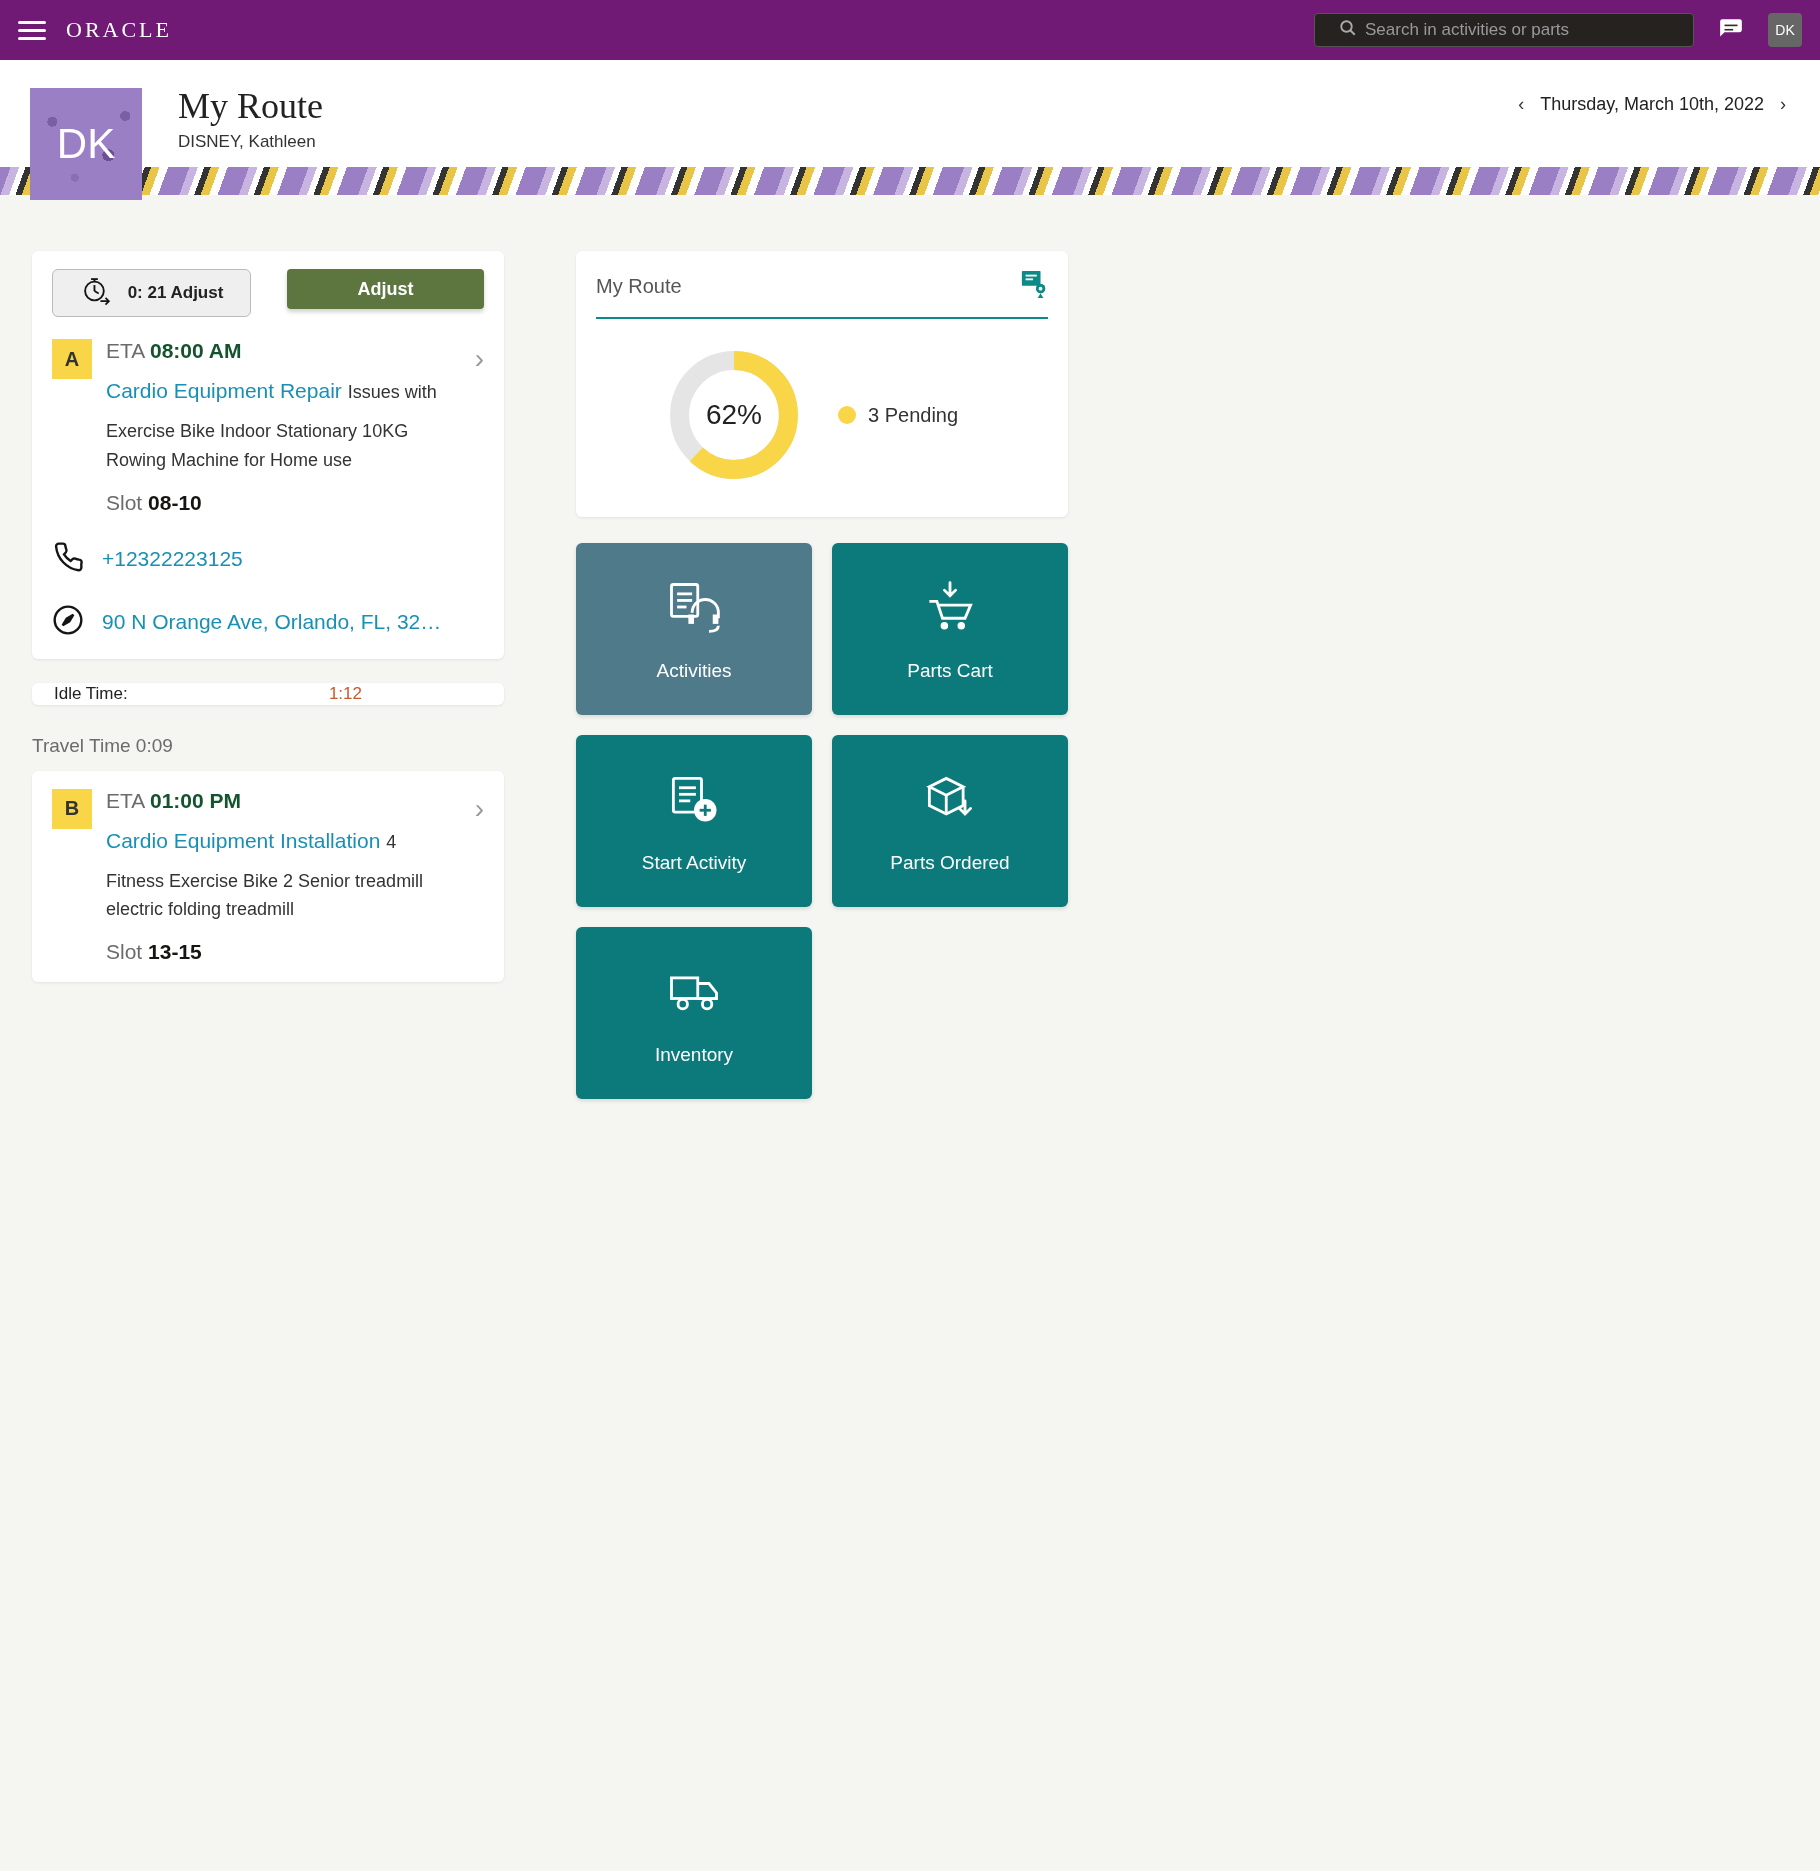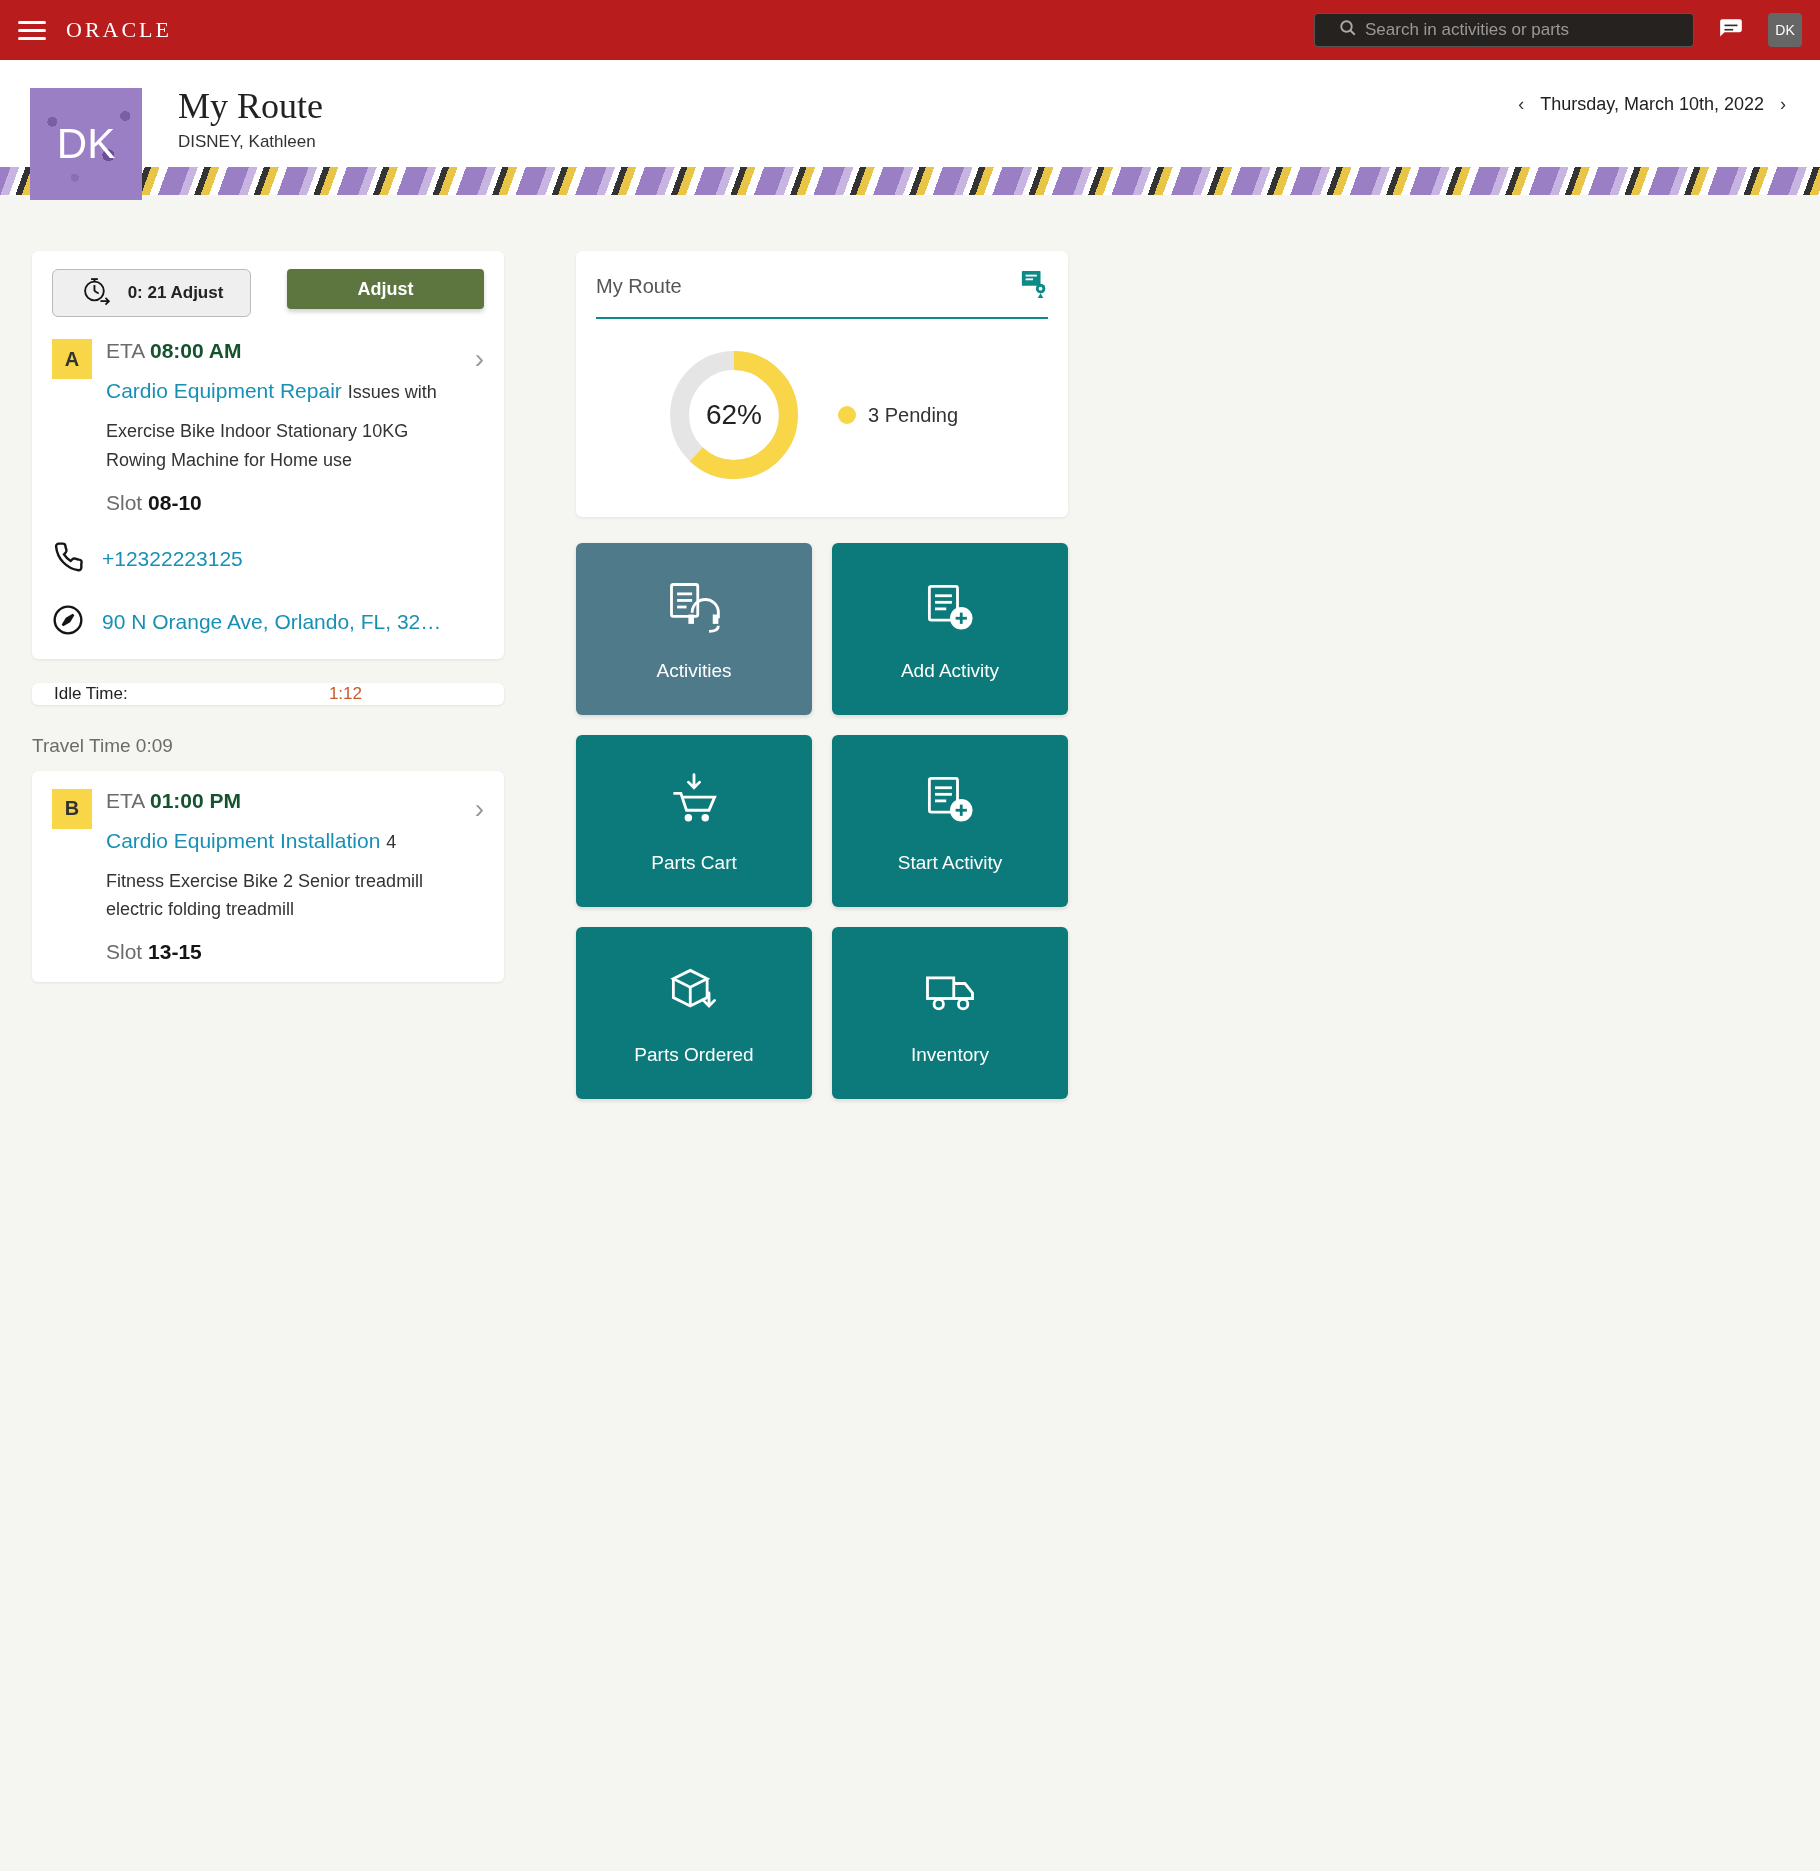--- a/index.html
+++ b/index.html
@@ -1,19 +1,19 @@
 <!DOCTYPE html>
 <html><head>
 <meta charset="utf-8">
 <style>
 * { box-sizing: border-box; margin: 0; padding: 0; }
 body { font-family: -apple-system, BlinkMacSystemFont, 'Segoe UI', Arial, sans-serif; background: #f5f5f1; color: #222; }
 
 
-.topbar { background: #b91c1c; height: 60px; display: flex; align-items: center; padding: 0 18px; gap: 20px; }
+.topbar { background: #701a75; height: 60px; display: flex; align-items: center; padding: 0 18px; gap: 20px; }
 .hamburger { width: 28px; height: 28px; display: flex; flex-direction: column; justify-content: center; gap: 5px; cursor: pointer; }
 .hamburger span { display: block; height: 3px; background: #fff; border-radius: 2px; }
 .oracle-logo { color: #fff; font-family: Georgia, 'Times New Roman', serif; font-weight: 400; letter-spacing: 3px; font-size: 22px; }
 .spacer { flex: 1; }
 .search-box { display: flex; align-items: center; background: #262220; border: 1px solid #555; border-radius: 4px; height: 34px; width: 380px; padding: 0 24px; gap: 8px; }
 .search-box input { background: transparent; border: none; outline: none; color: #bbb; font-size: 17px; flex: 1; }
 .search-box input::placeholder { color: #999; }
 .search-ic svg { width: 18px; height: 18px; }
 .chat-btn { width: 34px; height: 34px; display: flex; align-items: center; justify-content: center; cursor: pointer; }
 .avatar-top { width: 34px; height: 34px; background: #666; color: #fff; font-size: 14px; display: flex; align-items: center; justify-content: center; border-radius: 4px; cursor: pointer; }
@@ -268,54 +268,40 @@
               <rect x="26" y="40" width="6" height="10" fill="#fff" stroke="none"></rect>
               <rect x="52" y="40" width="6" height="10" fill="#fff" stroke="none"></rect>
               <path d="M58 52 q0 6 -10 6"></path>
           </svg>
         </span>
         <span>Activities</span>
       </div>
       <div class="tile teal">
         <span>
           <svg viewBox="0 0 64 64" fill="none" stroke="#fff" stroke-width="3">
+            <path d="M32 6 v14 M26 14 l6 6 6-6" stroke-linecap="round"></path>
+            <path d="M10 26 h8 l6 18 h24 l6-14 h-34"></path>
+            <circle cx="26" cy="52" r="4" fill="#fff" stroke="none"></circle>
+              <circle cx="44" cy="52" r="4" fill="#fff" stroke="none"></circle>
+          </svg>
+        </span>
+        <span>Parts Cart</span>
+      </div>
+      <div class="tile teal">
+        <span>
+          <svg viewBox="0 0 64 64" fill="none" stroke="#fff" stroke-width="3">
             <rect x="10" y="10" width="30" height="36" rx="2"></rect>
               <line x1="16" y1="20" x2="34" y2="20"></line>
               <line x1="16" y1="27" x2="34" y2="27"></line>
               <line x1="16" y1="34" x2="28" y2="34"></line>
             <circle cx="44" cy="44" r="12" fill="#fff" stroke="none"></circle>
               <line x1="44" y1="38" x2="44" y2="50" stroke="#0c7a7a" stroke-width="3"></line>
               <line x1="38" y1="44" x2="50" y2="44" stroke="#0c7a7a" stroke-width="3"></line>
           </svg>
         </span>
-        <span>Add Activity</span>
-      </div>
-      <div class="tile teal">
-        <span>
-          <svg viewBox="0 0 64 64" fill="none" stroke="#fff" stroke-width="3">
-            <path d="M32 6 v14 M26 14 l6 6 6-6" stroke-linecap="round"></path>
-            <path d="M10 26 h8 l6 18 h24 l6-14 h-34"></path>
-            <circle cx="26" cy="52" r="4" fill="#fff" stroke="none"></circle>
-              <circle cx="44" cy="52" r="4" fill="#fff" stroke="none"></circle>
-          </svg>
-        </span>
-        <span>Parts Cart</span>
-      </div>
-      <div class="tile teal">
-        <span>
-          <svg viewBox="0 0 64 64" fill="none" stroke="#fff" stroke-width="3">
-            <rect x="10" y="10" width="30" height="36" rx="2"></rect>
-              <line x1="16" y1="20" x2="34" y2="20"></line>
-              <line x1="16" y1="27" x2="34" y2="27"></line>
-              <line x1="16" y1="34" x2="28" y2="34"></line>
-            <circle cx="44" cy="44" r="12" fill="#fff" stroke="none"></circle>
-              <line x1="44" y1="38" x2="44" y2="50" stroke="#0c7a7a" stroke-width="3"></line>
-              <line x1="38" y1="44" x2="50" y2="44" stroke="#0c7a7a" stroke-width="3"></line>
-          </svg>
-        </span>
         <span>Start Activity</span>
       </div>
       <div class="tile teal">
         <span>
           <svg viewBox="0 0 64 64" fill="none" stroke="#fff" stroke-width="3">
             <path d="M28 10 l18 9 -18 9 -18-9 z"></path>
               <path d="M10 19 v20 l18 9 18-9 v-20"></path>
               <line x1="28" y1="28" x2="28" y2="48"></line>
             <path d="M48 34 v14 M42 42 l6 6 6-6" stroke-linecap="round"></path>
           </svg>

